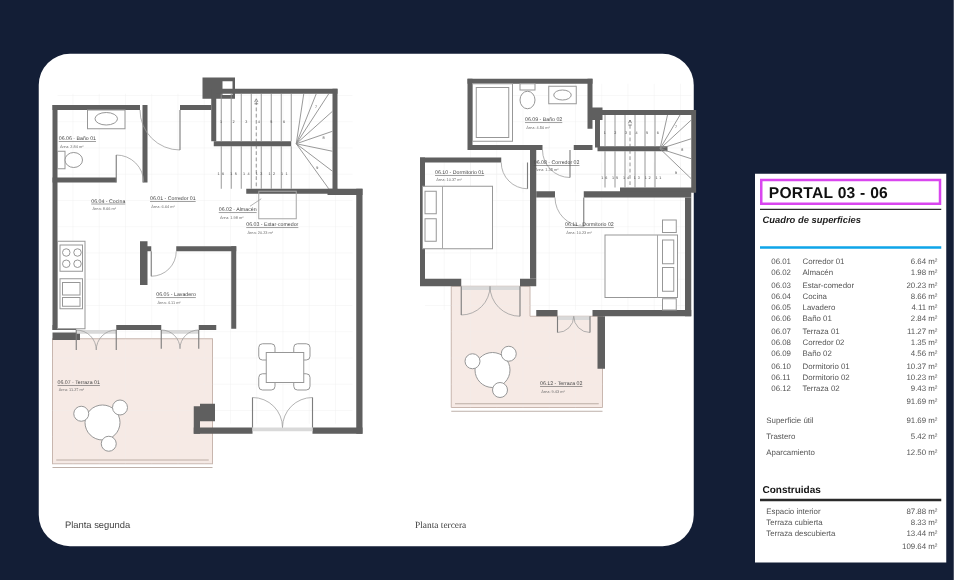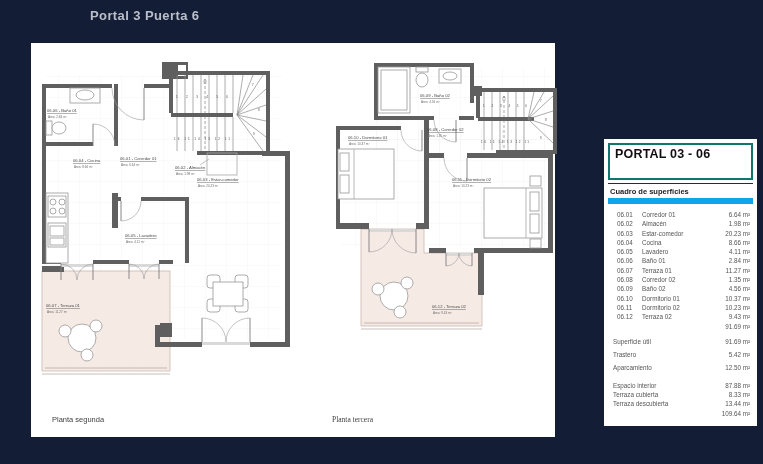--- a/index.html
+++ b/index.html
@@ -10,37 +10,38 @@
     position:relative;
   }
   .stage{position:absolute;inset:0;}
   .page-title{
     position:absolute;left:90px;top:8px;
     font-size:13px;font-weight:bold;letter-spacing:.4px;color:#b9bfca;
   }
   .sheet{
     position:absolute;left:31px;top:43px;width:524px;height:394px;
     background:#ffffff;
+    border-radius:25px;
   }
   .plan{position:absolute;}
   .plan-left{left:6px;top:12px;width:262px;height:352px;}
   .plan-right{left:303px;top:12px;width:223px;height:352px;}
   .caption{position:absolute;font-size:7.5px;color:#3e3e3e;}
   .cap-left{left:21px;top:372px;}
   .cap-right{left:301px;top:372px;font-family:Liberation Serif, serif;}
 
   
   .panel{
     position:absolute;left:604px;top:139px;width:153px;
     background:#ffffff;box-sizing:border-box;padding-bottom:7px;
   }
-  .pbox{margin:4px 4px 3px;border:2px solid #0f766e;padding:2px 5px 17px;
+  .pbox{margin:4px 4px 3px;border:2px solid #d946ef;padding:2px 5px 1px;
     font-size:12.5px;font-weight:bold;letter-spacing:.2px;color:#101010;white-space:nowrap;}
-  .psub{margin:0 4px;padding:3px 2px 2px;border-top:1px solid #2a2a2a;border-bottom:6px solid #0ea5e9;
-    font-size:7.5px;font-weight:bold;color:#1c1c1c;}
+  .psub{margin:0 4px;padding:3px 2px 17px;border-top:1px solid #2a2a2a;border-bottom:2px solid #0ea5e9;
+    font-size:7.5px;font-weight:bold;color:#1c1c1c;font-style:italic;}
   .plist{padding:7px 7px 0 13px;}
   .prow{display:flex;align-items:baseline;height:9.3px;font-size:6.3px;color:#555;}
   .prow .c{width:25px;}
   .prow .n{flex:1;}
   .prow .v{text-align:right;}
   .ptotal{height:9.3px;font-size:6.3px;color:#555;text-align:right;padding-right:7px;}
   .psec{margin:13px 4px 0;padding:2px 2px 3px;font-size:8px;font-weight:bold;color:#151515;
     border-bottom:2px solid #2a2a2a;}
   .plist2{padding:6px 7px 0 9px;}
   .prow2{display:flex;align-items:baseline;height:13px;font-size:6.3px;color:#555;}
@@ -62,21 +63,20 @@
   .snum{font-size:3px;fill:#4e4e4e;font-family:"Liberation Sans",sans-serif;}
   .sill{fill:#d9d9d9;}
   .pink{fill:#f6eae5;stroke:#c8b6ae;stroke-width:.8;}
   .rail{stroke:#b3a59d;stroke-width:.7;fill:none;}
 </style>
 </head>
 <body>
 
 <div class="stage">
 
-  <div class="page-title">Portal 3 Puerta 6</div>
 
   <div class="sheet">
 
     <svg class="plan plan-left" viewBox="0 0 262 352">
       <defs>
         <pattern id="tileL" width="21" height="21" patternUnits="userSpaceOnUse">
           <path d="M21 0H0V21" fill="none" stroke="#ededed" stroke-width="0.6"></path>
         </pattern>
       </defs>
 
@@ -455,20 +455,21 @@
       <div class="prow2">
           <span class="n">Trastero</span>
           <span class="v">5.42 m²</span>
         </div>
       <div class="prow2">
           <span class="n">Aparcamiento</span>
           <span class="v">12.50 m²</span>
         </div>
     </div>
 
+    <div class="psec">Construidas</div>
     <div class="plist3">
       <div class="prow3">
           <span class="n">Espacio interior</span>
           <span class="v">87.88 m²</span>
         </div>
       <div class="prow3">
           <span class="n">Terraza cubierta</span>
           <span class="v">8.33 m²</span>
         </div>
       <div class="prow3">

